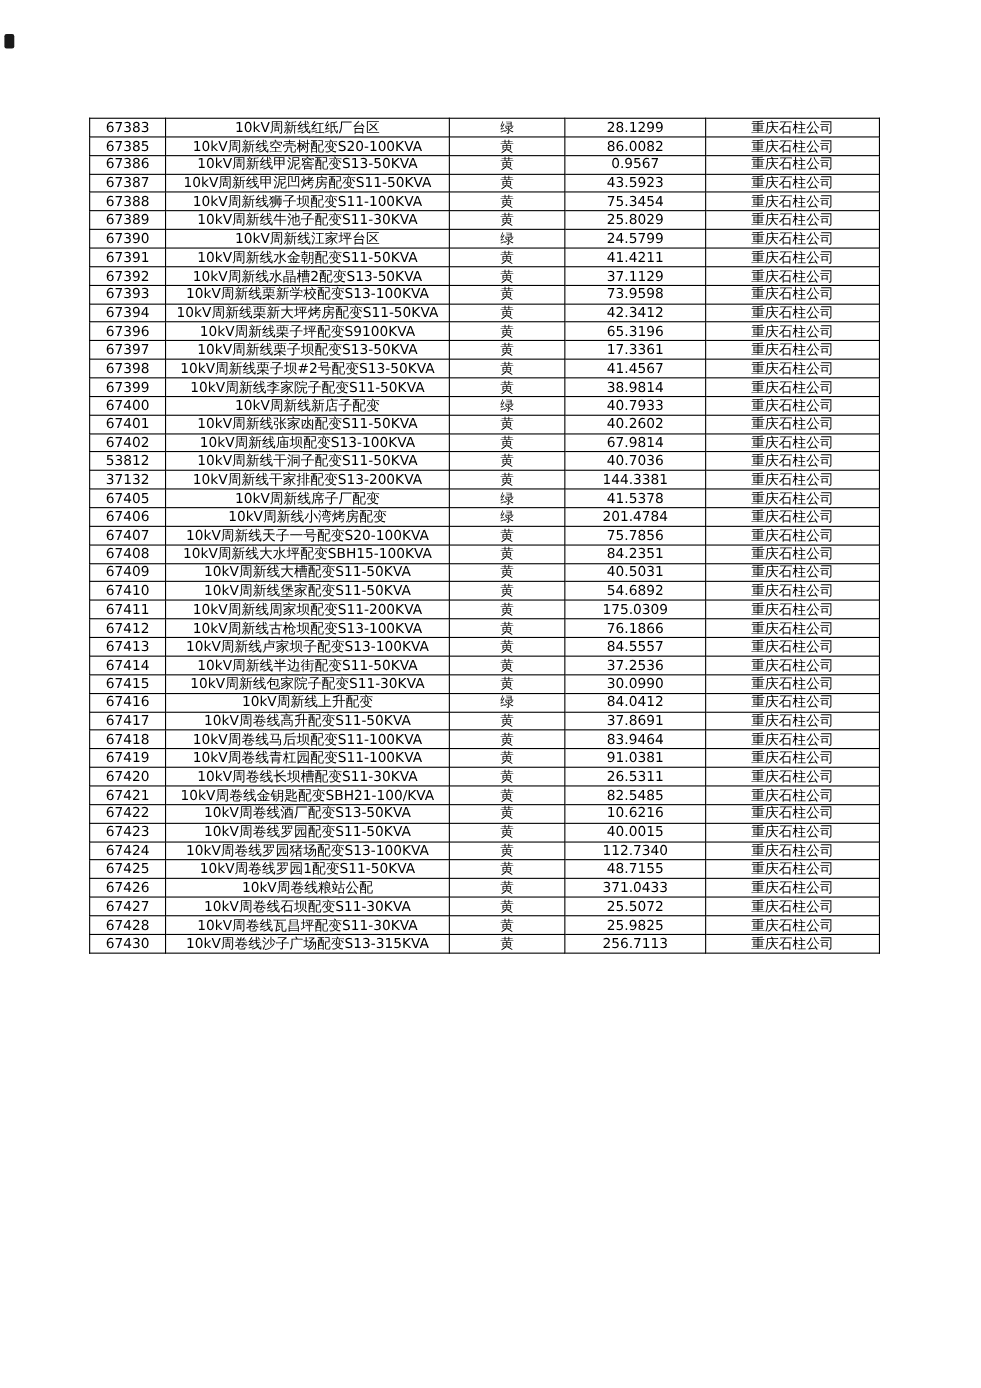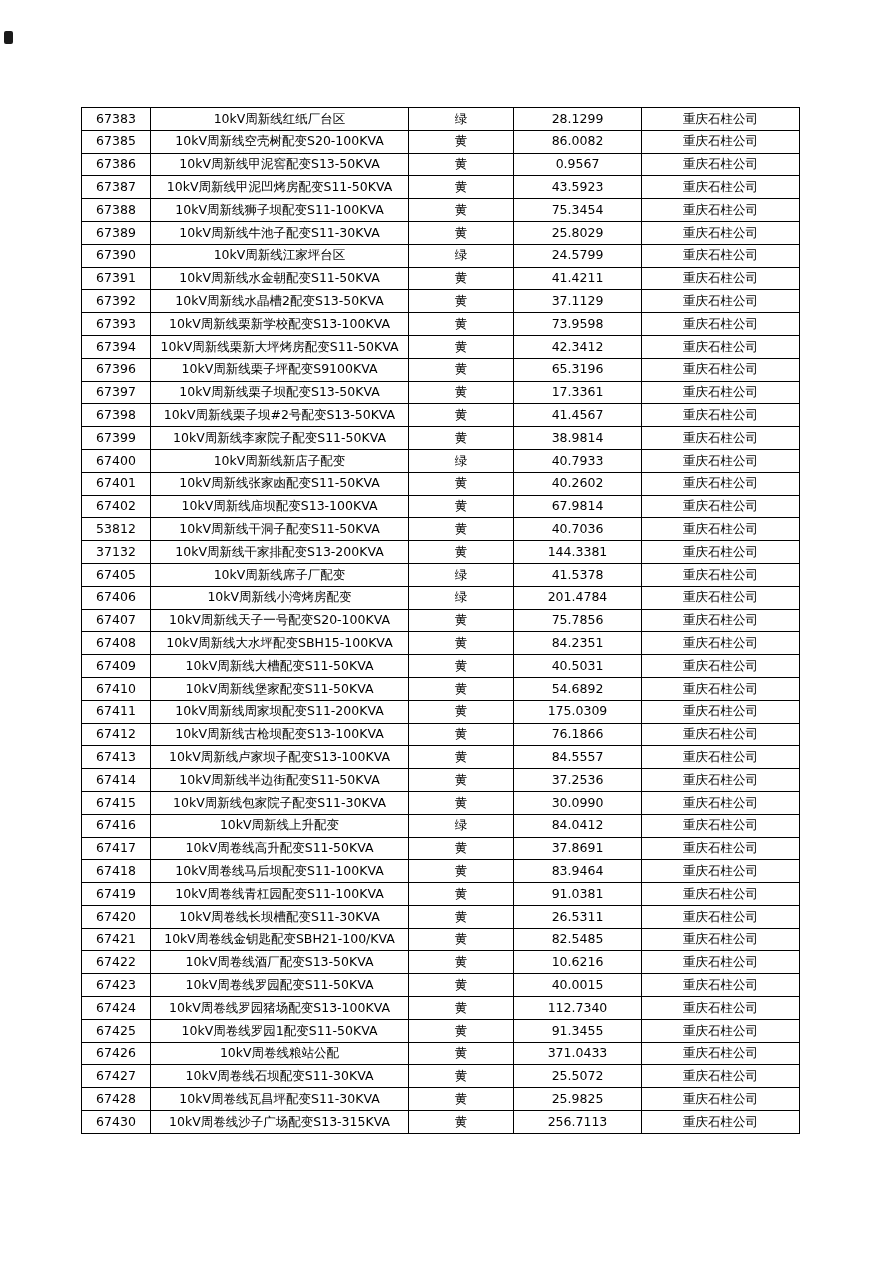--- a/index.html
+++ b/index.html
@@ -22,21 +22,21 @@
     width: 9px;
     height: 13px;
     background: #1a1a1a;
     border-radius: 2px;
   }
   table.data-table {
     position: absolute;
     left: 81px;
     top: 107px;
     width: 718px;
-    height: 1027px;
+    height: 760px;
     border-collapse: collapse;
     table-layout: fixed;
     font-size: 12.5px;
   }
   table.data-table td {
     border: 1px solid #000000;
     text-align: center;
     vertical-align: middle;
     padding: 0 1px;
     white-space: nowrap;
@@ -340,21 +340,21 @@
         <td>67424</td>
         <td>10kV周卷线罗园猪场配变S13-100KVA</td>
         <td>黄</td>
         <td>112.7340</td>
         <td>重庆石柱公司</td>
       </tr>
       <tr>
         <td>67425</td>
         <td>10kV周卷线罗园1配变S11-50KVA</td>
         <td>黄</td>
-        <td>91.3455</td>
+        <td>48.7155</td>
         <td>重庆石柱公司</td>
       </tr>
       <tr>
         <td>67426</td>
         <td>10kV周卷线粮站公配</td>
         <td>黄</td>
         <td>371.0433</td>
         <td>重庆石柱公司</td>
       </tr>
       <tr>

